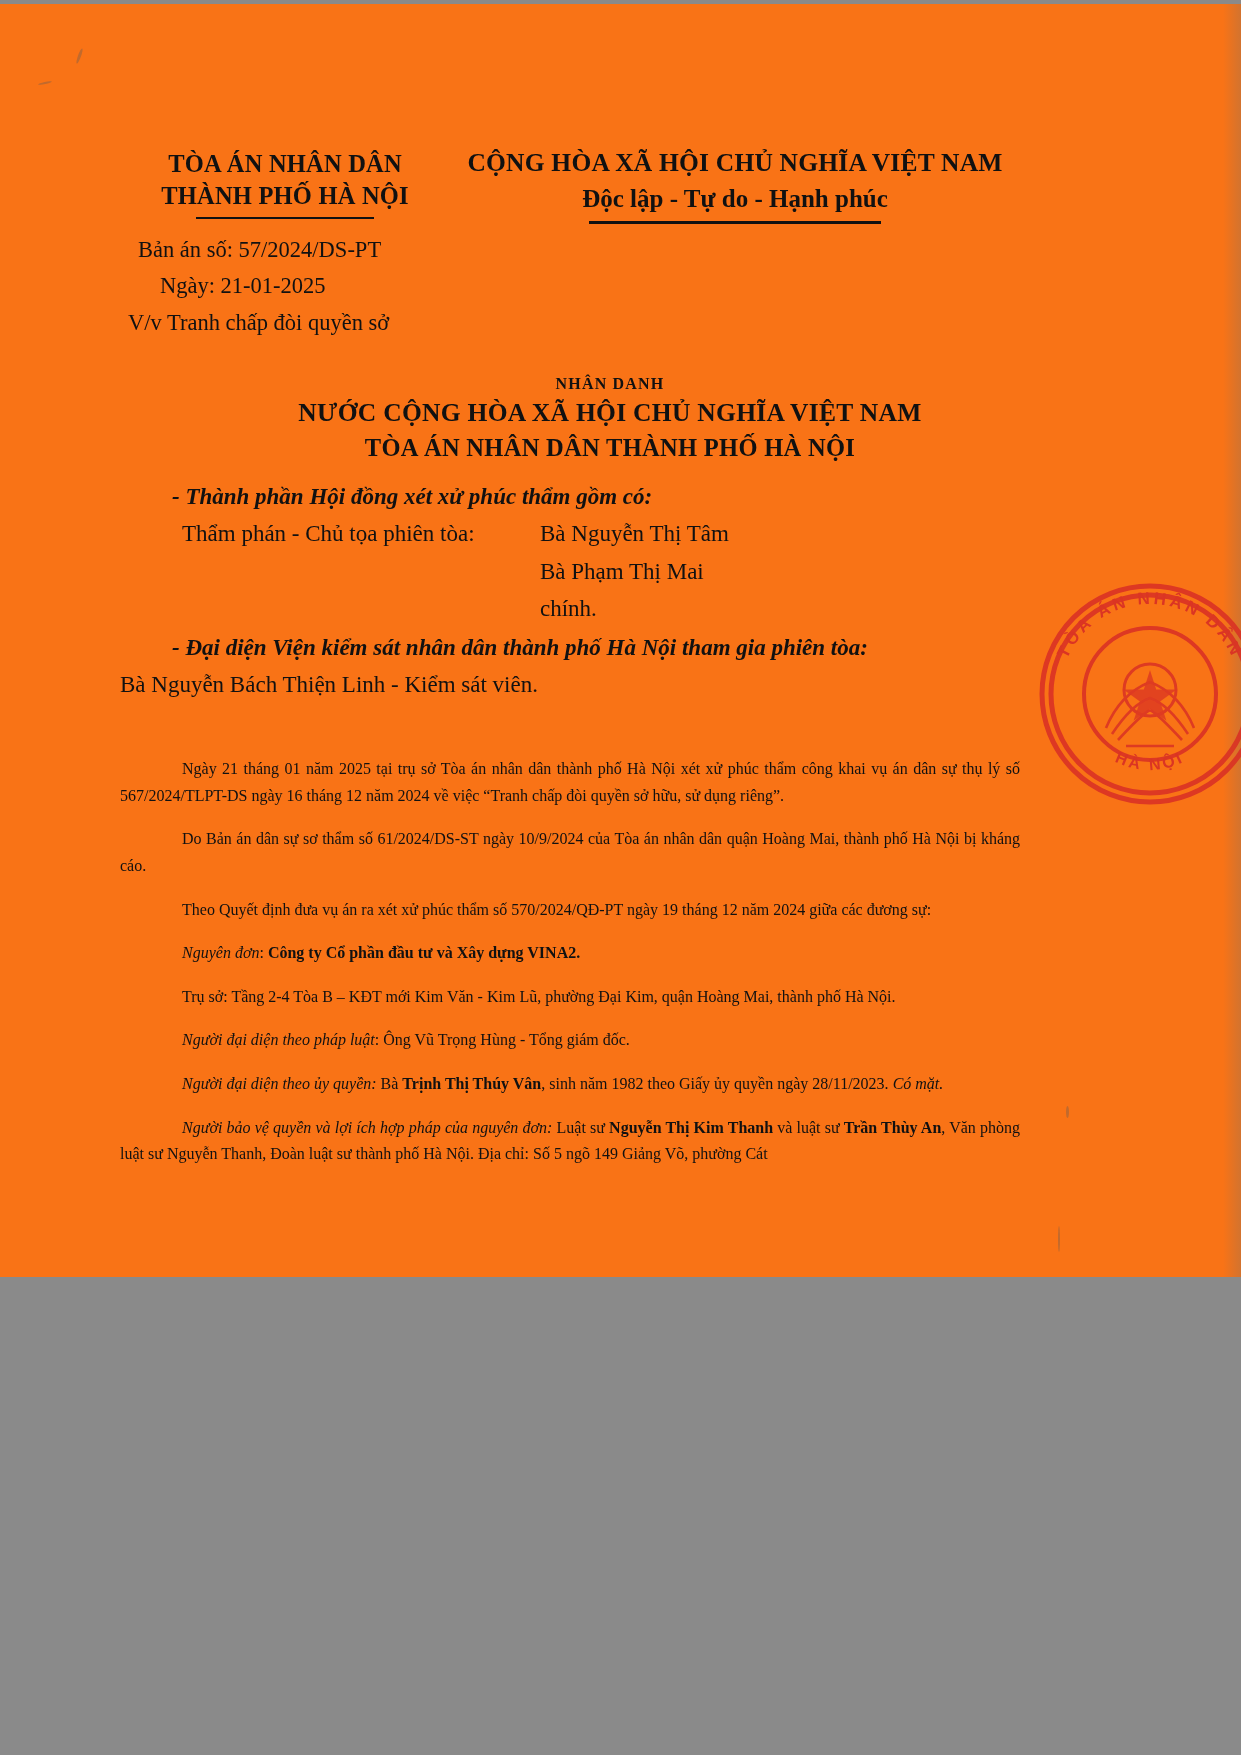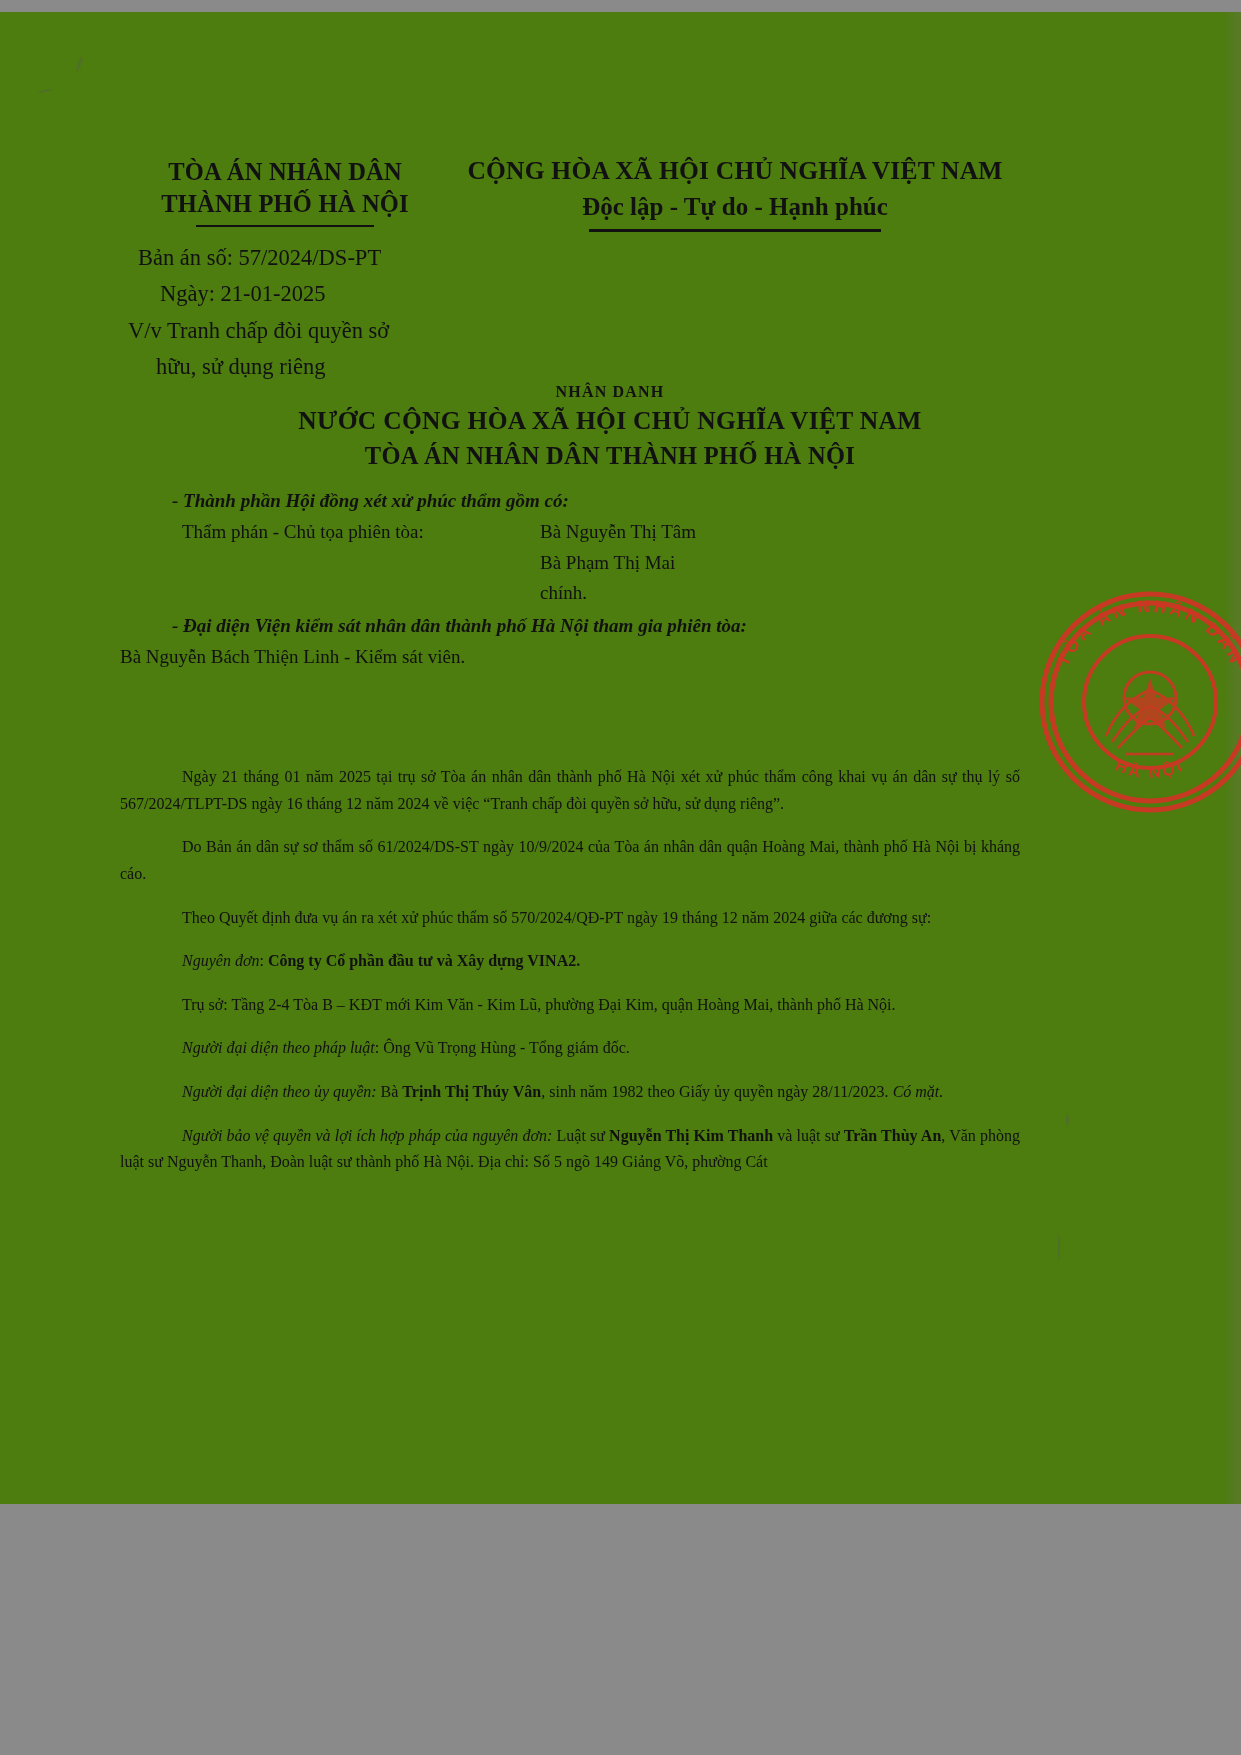--- a/index.html
+++ b/index.html
@@ -4,23 +4,23 @@
 <title>Ban an so 57/2024/DS-PT</title>
 <style>
   html, body {
     margin: 0;
     padding: 0;
     background: #8a8a8a;
   }
   .page {
     position: relative;
     width: 1241px;
-    height: 1492px;
-    margin: 12px auto;
-    background: #4d7c0f;
+    height: 1273px;
+    margin: 4px auto;
+    background: #f97316;
     overflow: hidden;
     font-family: "Liberation Serif", "DejaVu Serif", serif;
     color: #111;
     box-sizing: border-box;
   }
   
   .scan-edge-right {
     position: absolute;
     top: 0; right: 0;
     width: 18px; height: 1755px;
@@ -123,21 +123,21 @@
     letter-spacing: .3px;
     line-height: 1.42;
   }
 
   
   .panel {
     position: absolute;
     left: 0;
     top: 474px;
     width: 900px;
-    font-size: 19px;
+    font-size: 23px;
     line-height: 1.62;
   }
   .panel-head {
     font-style: italic;
     font-weight: bold;
     padding-left: 52px;
   }
   .panel-row {
     display: flex;
     padding-left: 62px;
@@ -232,21 +232,20 @@
         <div class="hdr-line big">CỘNG HÒA XÃ HỘI CHỦ NGHĨA VIỆT NAM</div>
         <div class="hdr-sub">Độc lập - Tự do - Hạnh phúc</div>
         <div class="rule rule-right"></div>
       </div>
     </div>
 
     <div class="meta">
       <div class="meta-row c1">Bản án số: 57/2024/DS-PT</div>
       <div class="meta-row c2">Ngày: 21-01-2025</div>
       <div class="meta-row c3">V/v Tranh chấp đòi quyền sở</div>
-      <div class="meta-row c4">hữu, sử dụng riêng</div>
     </div>
 
     <div class="nation">
       <div class="t1">NHÂN DANH</div>
       <div class="t2">NƯỚC CỘNG HÒA XÃ HỘI CHỦ NGHĨA VIỆT NAM</div>
       <div class="t3">TÒA ÁN NHÂN DÂN THÀNH PHỐ HÀ NỘI</div>
     </div>
 
     <div class="panel">
       <div class="panel-head">- Thành phần Hội đồng xét xử phúc thẩm gồm có:</div>

